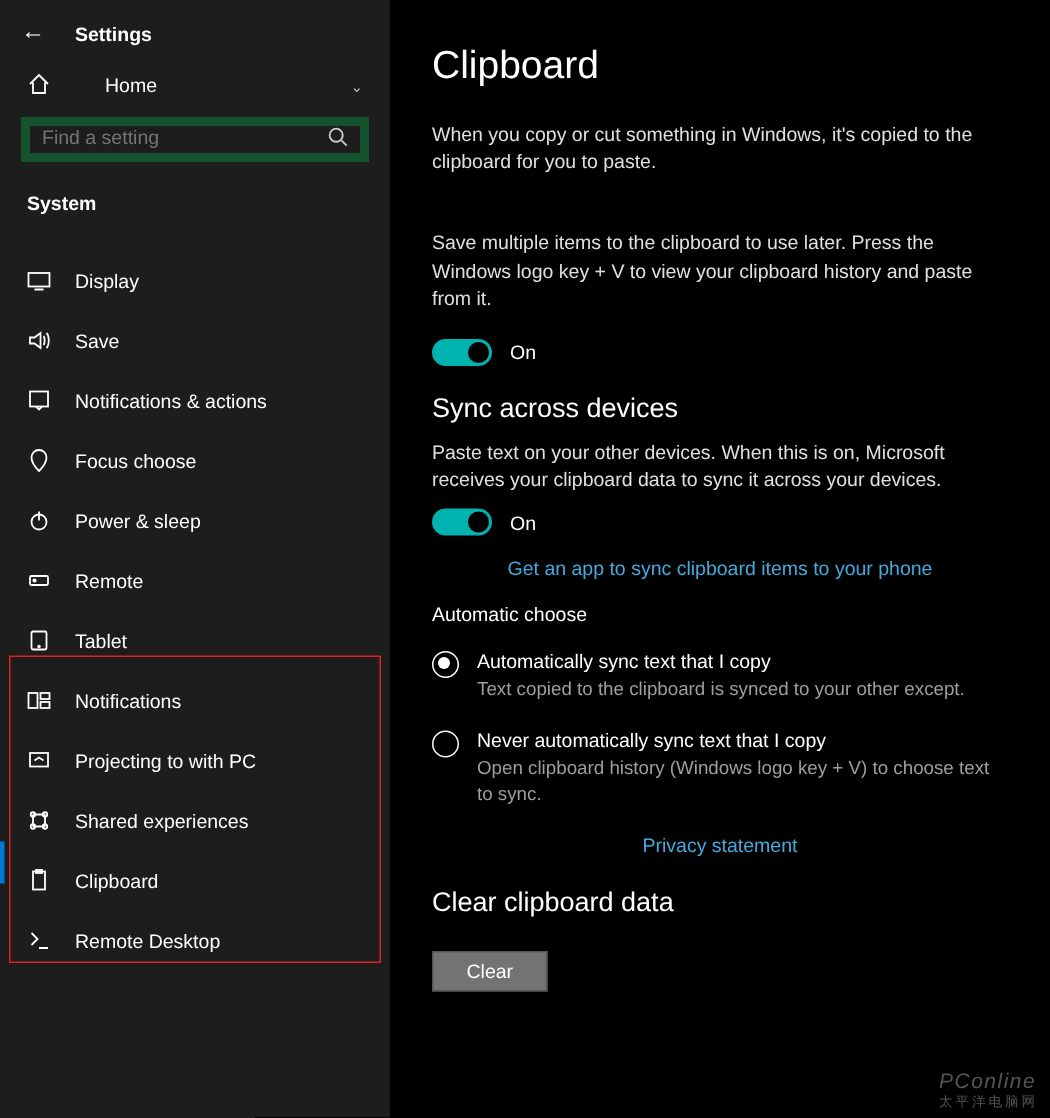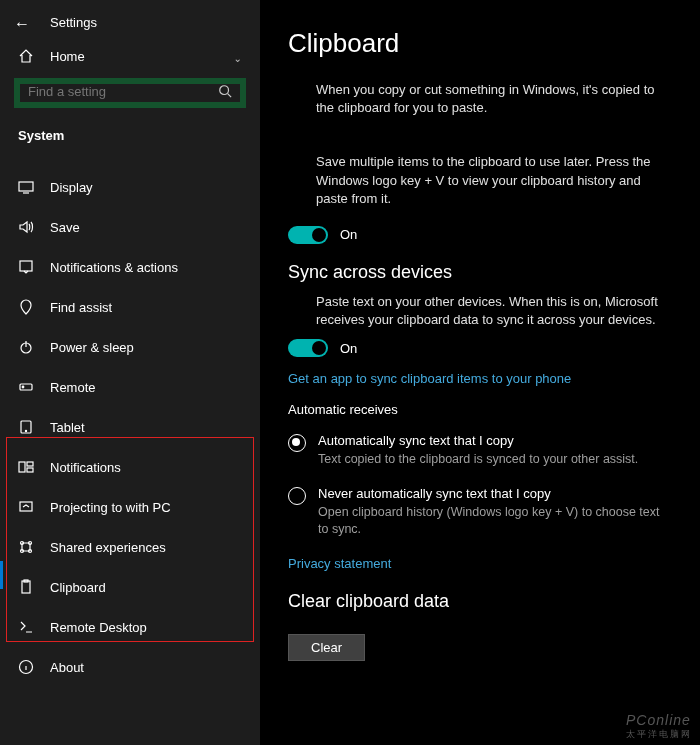--- a/index.html
+++ b/index.html
@@ -16,25 +16,26 @@
   width: 260px; height: 100%;
   background: #1d1d1d;
   padding: 8px 0;
   position: relative;
 }
 .header-row {
   display: flex; align-items: center;
   padding: 6px 14px;
 }
 .back-arrow { width: 18px; font-size: 16px; line-height:1;}
-.settings-title { font-size: 13px; margin-left: 18px; font-weight:400;}
+.settings-title { font-size: 13px; margin-left: 18px; font-weight:700;}
 .home-row {
   display: flex; align-items: flex-end;
   padding: 12px 18px 8px 18px;
   position: relative;
+  gap: 20px;
 }
 .home-row .chev { position:absolute; right:18px; font-size:10px; opacity:.7;}
 .ic {
   width: 16px; height: 16px;
   display: inline-flex; align-items:center; justify-content:center;
   margin-right: 16px;
   flex-shrink:0;
 }
 .ic svg { width:16px; height:16px; stroke:#fff; fill:none; stroke-width:1.2;}
 .search-wrap { padding: 6px 14px; }
@@ -72,48 +73,48 @@
   border: 1.5px solid #d22;
   pointer-events:none;
 }
 .main {
   flex:1; height:100%;
   background:#000;
   padding: 28px 28px 10px 28px;
   overflow:hidden;
 }
 h1.page-title { font-size: 26px; font-weight: 400; margin-bottom: 22px; }
-.desc { font-size: 13px; color:#e0e0e0; line-height:1.4; margin-bottom: 18px; max-width: 390px; margin-left: 28px;}
+.desc { font-size: 13px; color:#e0e0e0; line-height:1.4; margin-bottom: 18px; max-width: 390px;}
 .sub-h { font-size: 18px; font-weight:400; margin: 18px 0 10px 0; }
 .toggle-row { display:flex; align-items:center; margin: 10px 0 14px 0;}
 .toggle {
   width: 40px; height: 18px; border-radius: 10px;
   background:#00b3b0;
   position:relative; margin-right:12px;
 }
 .toggle::after {
   content:""; position:absolute; right:2px; top:2px;
   width:14px; height:14px; border-radius:50%; background:#000;
 }
-.link { color:#44aadd; font-size:13px; margin: 10px 0; display:block;}
+.link { color:#44aadd; font-size:13px; margin: 10px 0; display:block;text-align:center;}
 .group-label { font-size:13px; margin: 16px 0 10px 0; }
 .radio-item { display:flex; padding: 6px 0 2px 0; }
 .radio-circle {
   width:18px; height:18px; border:1.5px solid #fff; border-radius:50%;
   margin-right: 12px; flex-shrink:0; position:relative; margin-top:1px;
 }
 .radio-circle.checked::after{
   content:""; position:absolute; left:3px; top:3px; width:8px; height:8px;
   border-radius:50%; background:#fff;
 }
 .radio-body { flex:1; }
 .radio-label { font-size:13px; }
 .radio-sub { font-size:12.5px; color:#9e9e9e; margin-top:3px; line-height:1.35; max-width:360px;}
 .btn {
-  background:#404040; border:1px solid #555;
+  background:#737373; border:1px solid #555;
   color:#fff; padding: 5px 22px; font-size:13px;
   margin-top:12px;
 }
 .watermark {
   position:absolute; right:8px; bottom:4px;
   color:#555; font-size:14px; font-style:italic; letter-spacing:1px;
   pointer-events:none;
 }
 .watermark .sub{ font-size:9px; letter-spacing:2px; display:block; text-align:right; font-style:normal;}
 </style>
@@ -172,21 +173,21 @@
           </svg>
         </span>
       <span>Notifications &amp; actions</span>
     </div>
     <div class="nav-item">
       <span class="ic">
           <svg viewBox="0 0 16 16">
             <path d="M8 1a5 5 0 0 1 5 5c0 4-5 9-5 9S3 10 3 6a5 5 0 0 1 5-5z"></path>
           </svg>
         </span>
-      <span>Find assist</span>
+      <span>Focus choose</span>
     </div>
     <div class="nav-item">
       <span class="ic">
           <svg viewBox="0 0 16 16">
             <circle cx="8" cy="9" r="5"></circle>
             <path d="M8 2v6"></path>
           </svg>
         </span>
       <span>Power &amp; sleep</span>
     </div>
@@ -249,29 +250,20 @@
       <span>Clipboard</span>
     </div>
     <div class="nav-item">
       <span class="ic">
           <svg viewBox="0 0 16 16">
             <path d="M3 11l4-4-4-4M8 13h6"></path>
           </svg>
         </span>
       <span>Remote Desktop</span>
     </div>
-    <div class="nav-item">
-      <span class="ic">
-          <svg viewBox="0 0 16 16">
-            <circle cx="8" cy="8" r="6.5"></circle>
-            <path d="M8 5v0M8 7v4"></path>
-          </svg>
-        </span>
-      <span>About</span>
-    </div>
   </div>
 
   <div class="highlight-box"></div>
 </div>
 
 <div class="main">
   <h1 class="page-title">Clipboard</h1>
   <p class="desc">When you copy or cut something in Windows, it's copied to the clipboard for you to paste.</p>
 
   <p class="desc" style="margin-top:36px">Save multiple items to the clipboard to use later. Press the Windows logo key + V to view your clipboard history and paste from it.</p>
@@ -281,27 +273,27 @@
   </div>
 
   <div class="sub-h">Sync across devices</div>
   <p class="desc" style="margin-bottom:6px">Paste text on your other devices. When this is on, Microsoft receives your clipboard data to sync it across your devices.</p>
   <div class="toggle-row">
     <div class="toggle"></div>
     <span>On</span>
   </div>
   <a class="link">Get an app to sync clipboard items to your phone</a>
 
-  <div class="group-label">Automatic receives</div>
+  <div class="group-label">Automatic choose</div>
 
   <div class="radio-item">
     <div class="radio-circle checked"></div>
     <div class="radio-body">
       <div class="radio-label">Automatically sync text that I copy</div>
-      <div class="radio-sub">Text copied to the clipboard is synced to your other assist.</div>
+      <div class="radio-sub">Text copied to the clipboard is synced to your other except.</div>
     </div>
   </div>
   <div class="radio-item" style="margin-top:10px">
     <div class="radio-circle"></div>
     <div class="radio-body">
       <div class="radio-label">Never automatically sync text that I copy</div>
       <div class="radio-sub">Open clipboard history (Windows logo key + V) to choose text to sync.</div>
     </div>
   </div>
 

